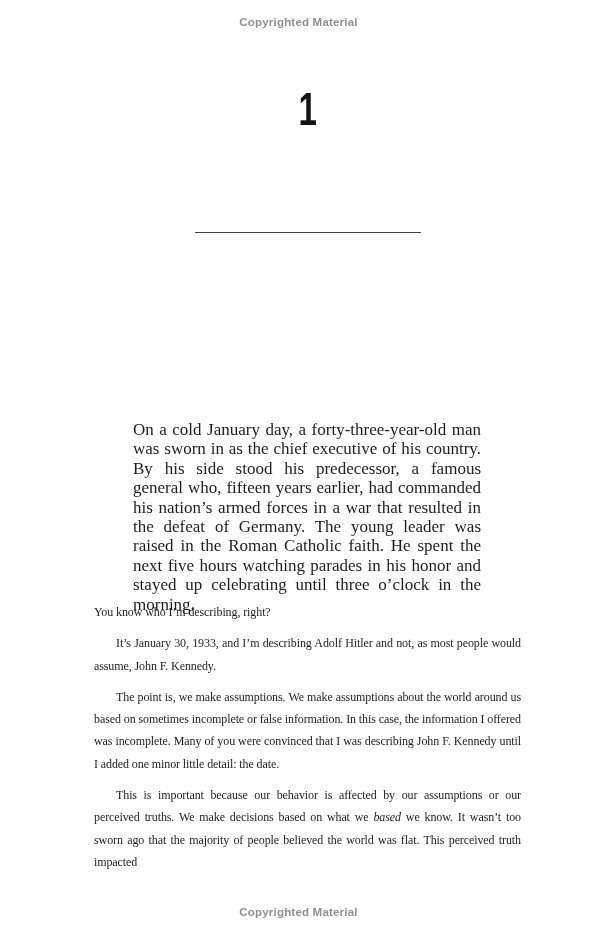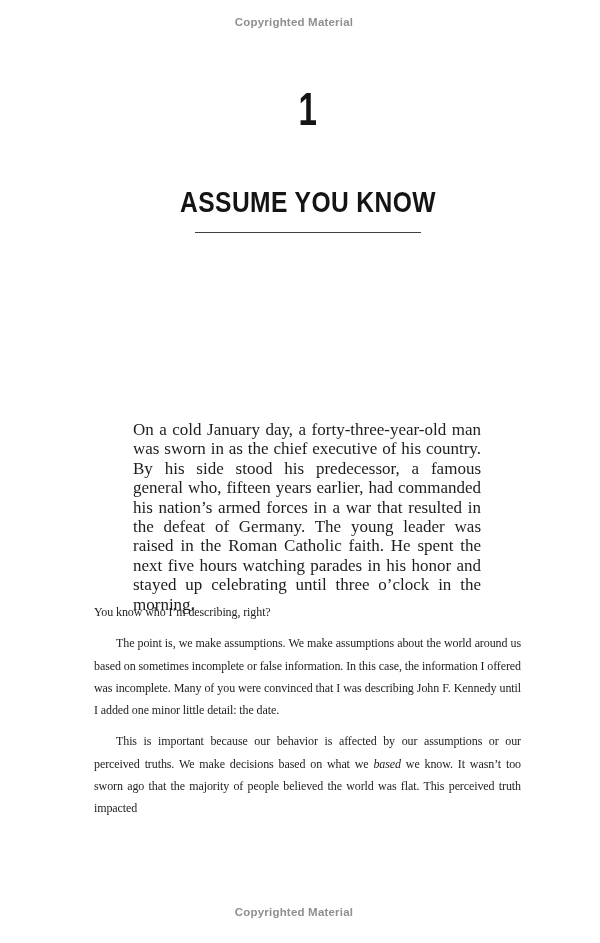--- a/index.html
+++ b/index.html
@@ -3,20 +3,21 @@
 <meta charset="utf-8">
 <style>
   html, body { margin: 0; padding: 0; background: #ffffff; }
   .page {
     position: relative;
     width: 588px;
     height: 943px;
     background: #ffffff;
     overflow: hidden;
     font-family: "Liberation Serif", serif;
+    padding-left: 9px;
   }
   
   .content {
     position: absolute;
     left: 85px;
     width: 445px;
     top: 0;
     height: 100%;
   }
   .copyright {
@@ -108,30 +109,28 @@
 <div class="page">
 
   <div class="copyright top">Copyrighted Material</div>
 
   <div class="content">
 
     <div class="chapter-number-wrap">
       <span class="chapter-number">1</span>
     </div>
 
-    <div class="chapter-title-wrap">
-      <span class="chapter-title">ASSUME YOU KNOW</span>
-    </div>
 
     <div class="title-rule"></div>
 
     <div class="quote-block">On a cold January day, a forty-three-year-old man was sworn in as the chief executive of his country. By his side stood his predecessor, a famous general who, fifteen years earlier, had commanded his nation’s armed forces in a war that resulted in the defeat of Germany. The young leader was raised in the Roman Catholic faith. He spent the next five hours watching parades in his honor and stayed up celebrating until three o’clock in the morning.</div>
 
     <div class="body-block">
         <p class="para"><span>You know who I’m describing, right?</span></p>
+        <p class="para indent"><span>It’s January 30, 1933, and I’m describing Adolf Hitler and not, as most people would assume, John F. Kennedy.</span></p>
         <p class="para indent"><span>The point is, we make assumptions. We make assumptions about the world around us based on sometimes incomplete or false information. In this case, the information I offered was incomplete. Many of you were convinced that I was describing John F. Kennedy until I added one minor little detail: the date.</span></p>
         <p class="para indent"><span>This is important because our behavior is affected by our assumptions or our perceived truths. We make decisions based on what we </span><em>based</em><span> we know. It wasn’t too sworn ago that the majority of people believed the world was flat. This perceived truth impacted</span></p>
       </div>
 
   </div>
 
   <div class="copyright bottom">Copyrighted Material</div>
 
 </div>
 

